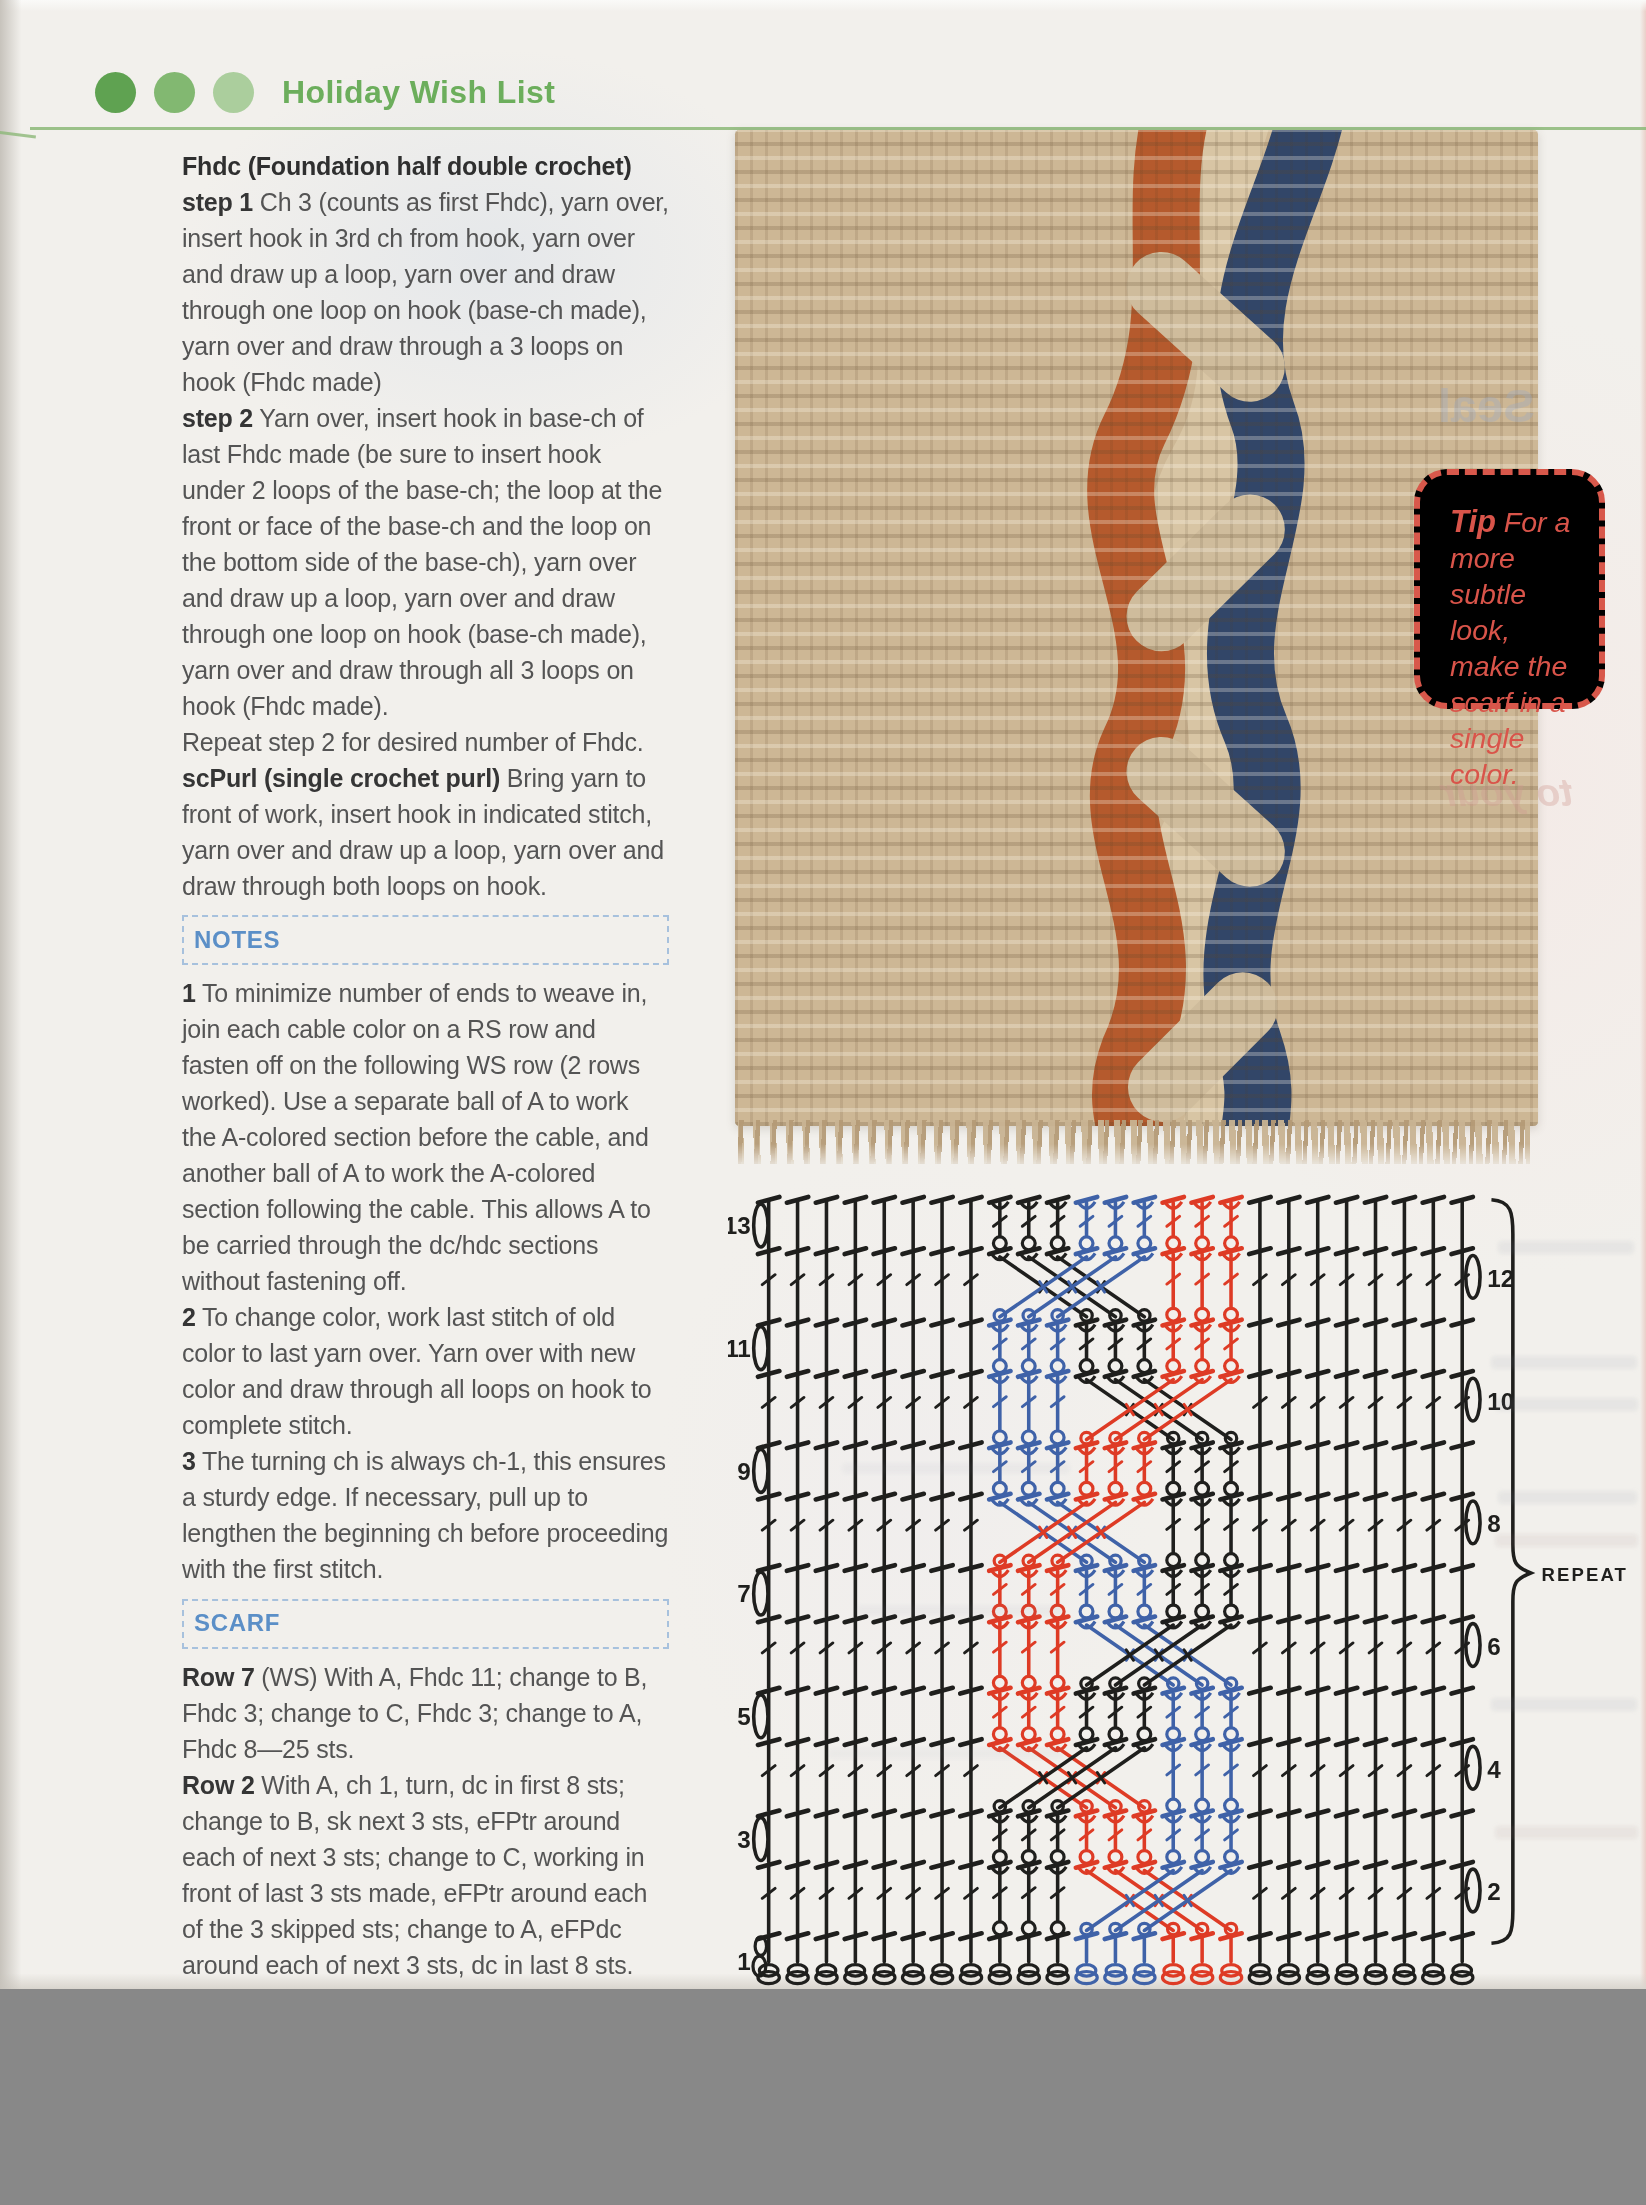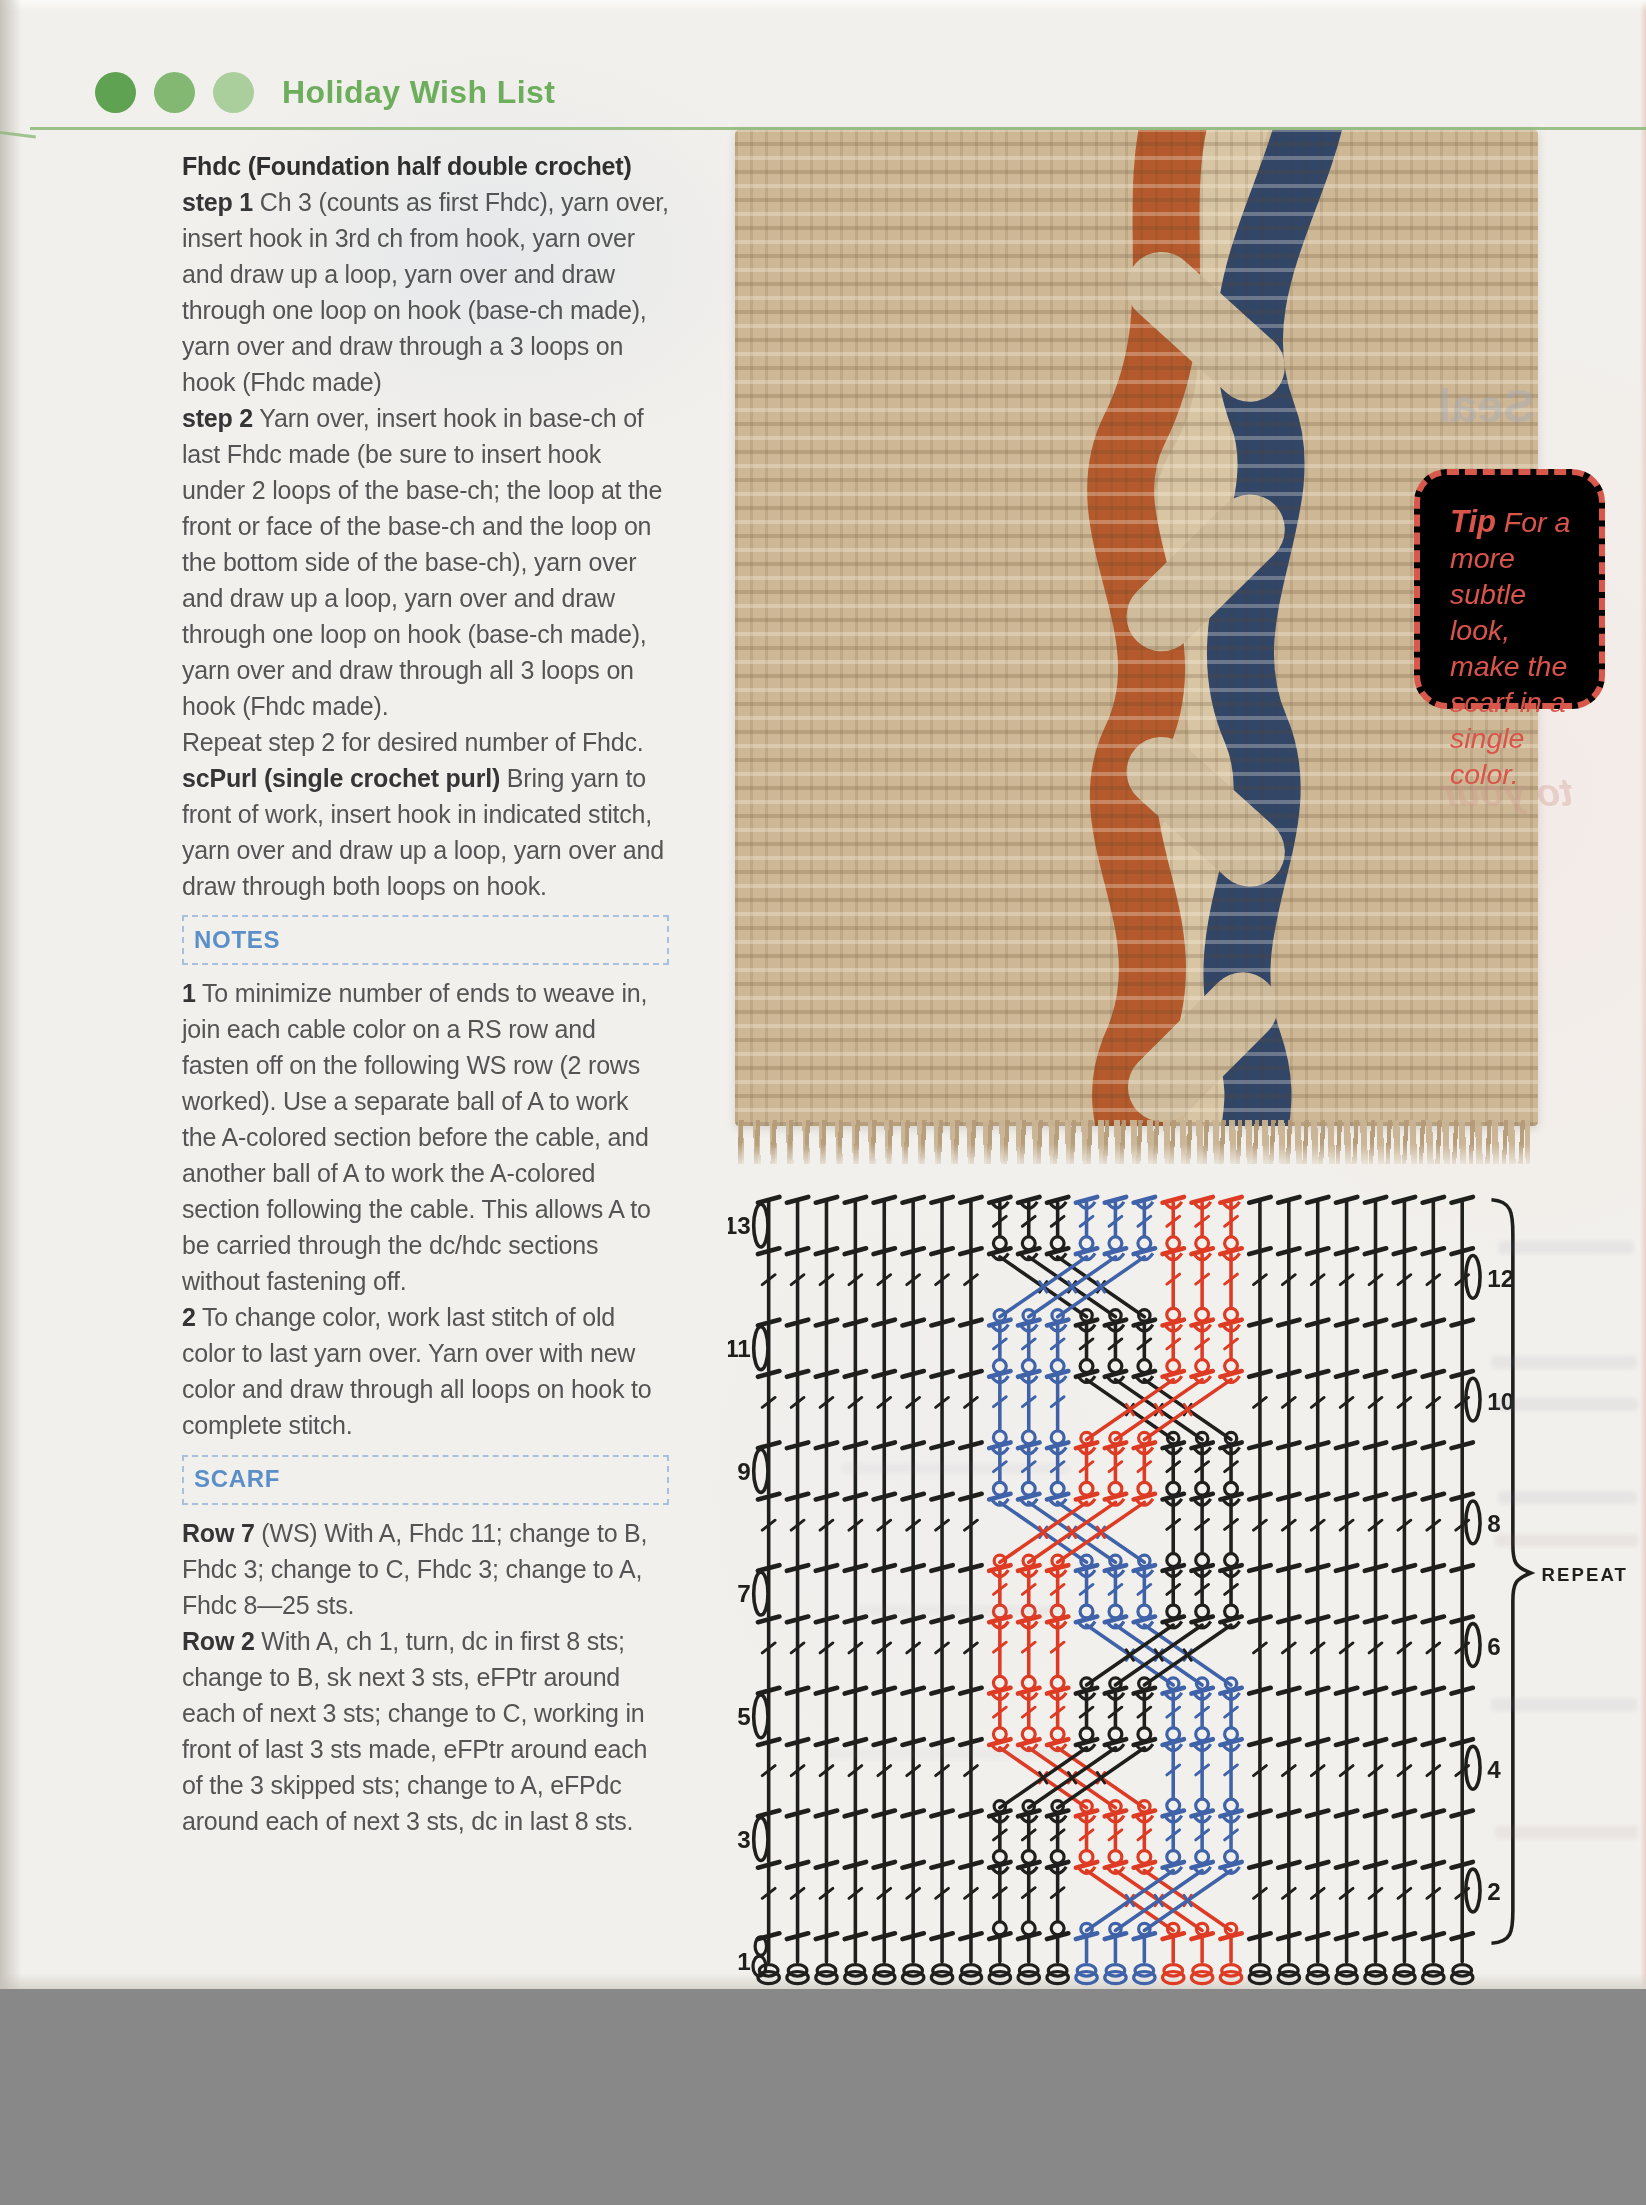--- a/index.html
+++ b/index.html
@@ -81,20 +81,21 @@
         <p><b>step 2</b> Yarn over, insert hook in base-ch of last Fhdc made (be sure to insert hook under 2 loops of the base-ch; the loop at the front or face of the base-ch and the loop on the bottom side of the base-ch), yarn over and draw up a loop, yarn over and draw through one loop on hook (base-ch made), yarn over and draw through all 3 loops on hook (Fhdc made).</p>
         <p>Repeat step 2 for desired number of Fhdc.</p>
         <p><b>scPurl (single crochet purl)</b> Bring yarn to front of work, insert hook in indicated stitch, yarn over and draw up a loop, yarn over and draw through both loops on hook.</p>
       </div>
     <div class="label-box" style="color: rgb(91, 143, 199);">
       <span>NOTES</span>
     </div>
     <div>
         <p><b>1</b> To minimize number of ends to weave in, join each cable color on a RS row and fasten off on the following WS row (2 rows worked). Use a separate ball of A to work the A-colored section before the cable, and another ball of A to work the A-colored section following the cable. This allows A to be carried through the dc/hdc sections without fastening off.</p>
         <p><b>2</b> To change color, work last stitch of old color to last yarn over. Yarn over with new color and draw through all loops on hook to complete stitch.</p>
+        <p><b>3</b> The turning ch is always ch-1, this ensures a sturdy edge. If necessary, pull up to lengthen the beginning ch before proceeding with the first stitch.</p>
       </div>
     <div class="label-box" style="color: rgb(91, 143, 199);">
       <span>SCARF</span>
     </div>
     <div>
         <p><b>Row 7</b> (WS) With A, Fhdc 11; change to B, Fhdc 3; change to C, Fhdc 3; change to A, Fhdc 8—25 sts.</p>
         <p><b>Row 2</b> With A, ch 1, turn, dc in first 8 sts; change to B, sk next 3 sts, eFPtr around each of next 3 sts; change to C, working in front of last 3 sts made, eFPtr around each of the 3 skipped sts; change to A, eFPdc around each of next 3 sts, dc in last 8 sts.</p>
       </div>
   </div>
 

